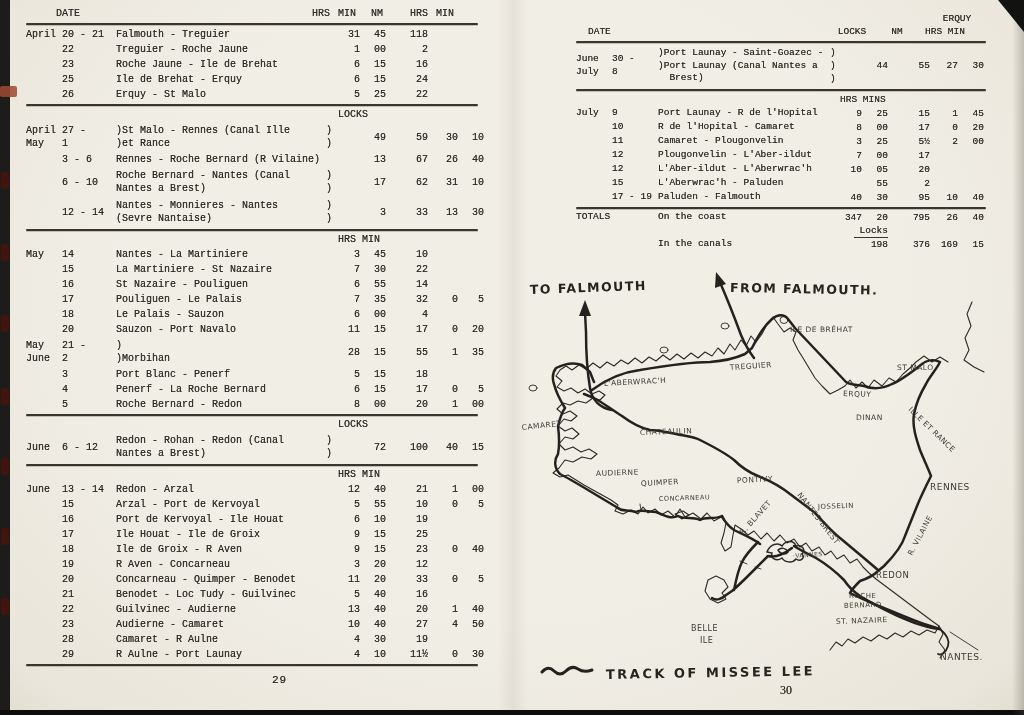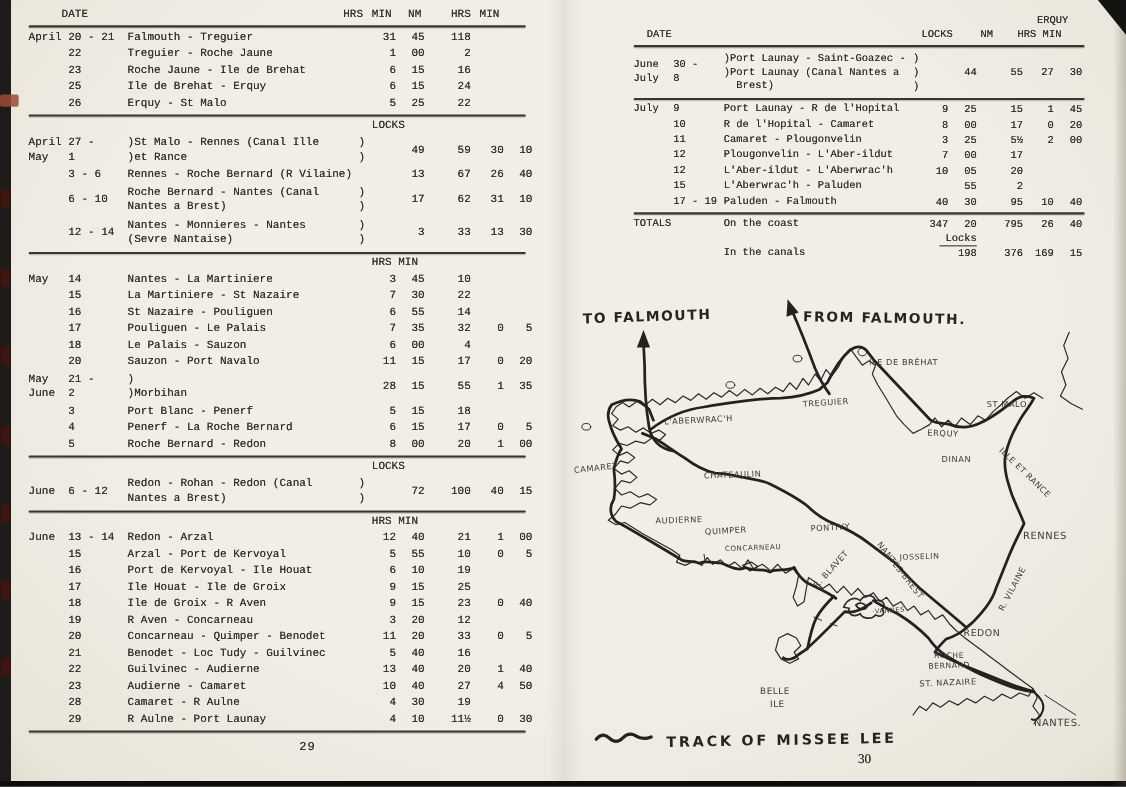--- a/index.html
+++ b/index.html
@@ -96,20 +96,21 @@
       <div class="trule"></div>
     </div>
   <div class="pagenum" style="left:272px;top:674px;">29</div>
 
   <div class="tbl right" id="tbl-right" style="left:576px;top:12px;width:410px;">
       <div class="trow" style="height: 12px;"><div class="tc" style="width: 354px;"></div><div class="tc ta-c" style="width: 54px;">ERQUY</div></div>
       <div class="trow" style="height: 15px;"><div class="tc" style="width: 82px; padding-left: 12px; box-sizing: border-box;">DATE</div><div class="tc" style="width: 170px;"></div><div class="tc ta-c" style="width: 48px;">LOCKS</div><div class="tc ta-c" style="width: 42px;">NM</div><div class="tc ta-c" style="width: 54px;">HRS MIN</div></div>
       <div class="trule"></div>
       <div class="trow" style="height: 41.5px;"><div class="tc lines" style="width: 36px;"><div>June</div><div>July</div></div><div class="tc lines" style="width: 46px;"><div>30 -</div><div>8</div></div><div class="tc lines" style="width: 172px;"><div>)Port Launay - Saint-Goazec -</div><div>)Port Launay (Canal Nantes a</div><div>  Brest)</div></div><div class="tc braces" style="width: 10px;"><div>)</div><div>)</div><div>)</div></div><div class="tc ta-r" style="width: 22px;"></div><div class="tc ta-r" style="width: 26px;">44</div><div class="tc ta-r" style="width: 42px;">55</div><div class="tc ta-r" style="width: 28px;">27</div><div class="tc ta-r" style="width: 26px;">30</div></div>
       <div class="trule"></div>
+      <div class="tsub"><span style="margin-left: 264px;">HRS MINS</span></div>
       <div class="trow" style="height: 14px;"><div class="tc lines" style="width: 36px;"><div>July</div></div><div class="tc lines" style="width: 46px;"><div>9</div></div><div class="tc lines" style="width: 172px;"><div>Port Launay - R de l'Hopital</div></div><div class="tc braces" style="width: 10px;"></div><div class="tc ta-r" style="width: 22px;">9</div><div class="tc ta-r" style="width: 26px;">25</div><div class="tc ta-r" style="width: 42px;">15</div><div class="tc ta-r" style="width: 28px;">1</div><div class="tc ta-r" style="width: 26px;">45</div></div>
       <div class="trow" style="height: 14px;"><div class="tc lines" style="width: 36px;"></div><div class="tc lines" style="width: 46px;"><div>10</div></div><div class="tc lines" style="width: 172px;"><div>R de l'Hopital - Camaret</div></div><div class="tc braces" style="width: 10px;"></div><div class="tc ta-r" style="width: 22px;">8</div><div class="tc ta-r" style="width: 26px;">00</div><div class="tc ta-r" style="width: 42px;">17</div><div class="tc ta-r" style="width: 28px;">0</div><div class="tc ta-r" style="width: 26px;">20</div></div>
       <div class="trow" style="height: 14px;"><div class="tc lines" style="width: 36px;"></div><div class="tc lines" style="width: 46px;"><div>11</div></div><div class="tc lines" style="width: 172px;"><div>Camaret - Plougonvelin</div></div><div class="tc braces" style="width: 10px;"></div><div class="tc ta-r" style="width: 22px;">3</div><div class="tc ta-r" style="width: 26px;">25</div><div class="tc ta-r" style="width: 42px;">5½</div><div class="tc ta-r" style="width: 28px;">2</div><div class="tc ta-r" style="width: 26px;">00</div></div>
       <div class="trow" style="height: 14px;"><div class="tc lines" style="width: 36px;"></div><div class="tc lines" style="width: 46px;"><div>12</div></div><div class="tc lines" style="width: 172px;"><div>Plougonvelin - L'Aber-ildut</div></div><div class="tc braces" style="width: 10px;"></div><div class="tc ta-r" style="width: 22px;">7</div><div class="tc ta-r" style="width: 26px;">00</div><div class="tc ta-r" style="width: 42px;">17</div><div class="tc ta-r" style="width: 28px;"></div><div class="tc ta-r" style="width: 26px;"></div></div>
       <div class="trow" style="height: 14px;"><div class="tc lines" style="width: 36px;"></div><div class="tc lines" style="width: 46px;"><div>12</div></div><div class="tc lines" style="width: 172px;"><div>L'Aber-ildut - L'Aberwrac'h</div></div><div class="tc braces" style="width: 10px;"></div><div class="tc ta-r" style="width: 22px;">10</div><div class="tc ta-r" style="width: 26px;">05</div><div class="tc ta-r" style="width: 42px;">20</div><div class="tc ta-r" style="width: 28px;"></div><div class="tc ta-r" style="width: 26px;"></div></div>
       <div class="trow" style="height: 14px;"><div class="tc lines" style="width: 36px;"></div><div class="tc lines" style="width: 46px;"><div>15</div></div><div class="tc lines" style="width: 172px;"><div>L'Aberwrac'h - Paluden</div></div><div class="tc braces" style="width: 10px;"></div><div class="tc ta-r" style="width: 22px;"></div><div class="tc ta-r" style="width: 26px;">55</div><div class="tc ta-r" style="width: 42px;">2</div><div class="tc ta-r" style="width: 28px;"></div><div class="tc ta-r" style="width: 26px;"></div></div>
       <div class="trow" style="height: 14px;"><div class="tc lines" style="width: 36px;"></div><div class="tc lines" style="width: 46px;"><div>17 - 19</div></div><div class="tc lines" style="width: 172px;"><div>Paluden - Falmouth</div></div><div class="tc braces" style="width: 10px;"></div><div class="tc ta-r" style="width: 22px;">40</div><div class="tc ta-r" style="width: 26px;">30</div><div class="tc ta-r" style="width: 42px;">95</div><div class="tc ta-r" style="width: 28px;">10</div><div class="tc ta-r" style="width: 26px;">40</div></div>
       <div class="trule"></div>
       <div class="trow" style="height: 14px;"><div class="tc lines" style="width: 36px;"><div>TOTALS</div></div><div class="tc lines" style="width: 46px;"></div><div class="tc lines" style="width: 172px;"><div>On the coast</div></div><div class="tc braces" style="width: 10px;"></div><div class="tc ta-r" style="width: 22px;">347</div><div class="tc ta-r" style="width: 26px;">20</div><div class="tc ta-r" style="width: 42px;">795</div><div class="tc ta-r" style="width: 28px;">26</div><div class="tc ta-r" style="width: 26px;">40</div></div>
       <div class="trow" style="height: 13px;"><div class="tc" style="width: 278px;"></div><div class="tc ta-r" style="width: 34px; border-bottom: 1px solid rgb(58, 54, 46); height: 12px;">Locks</div></div>

